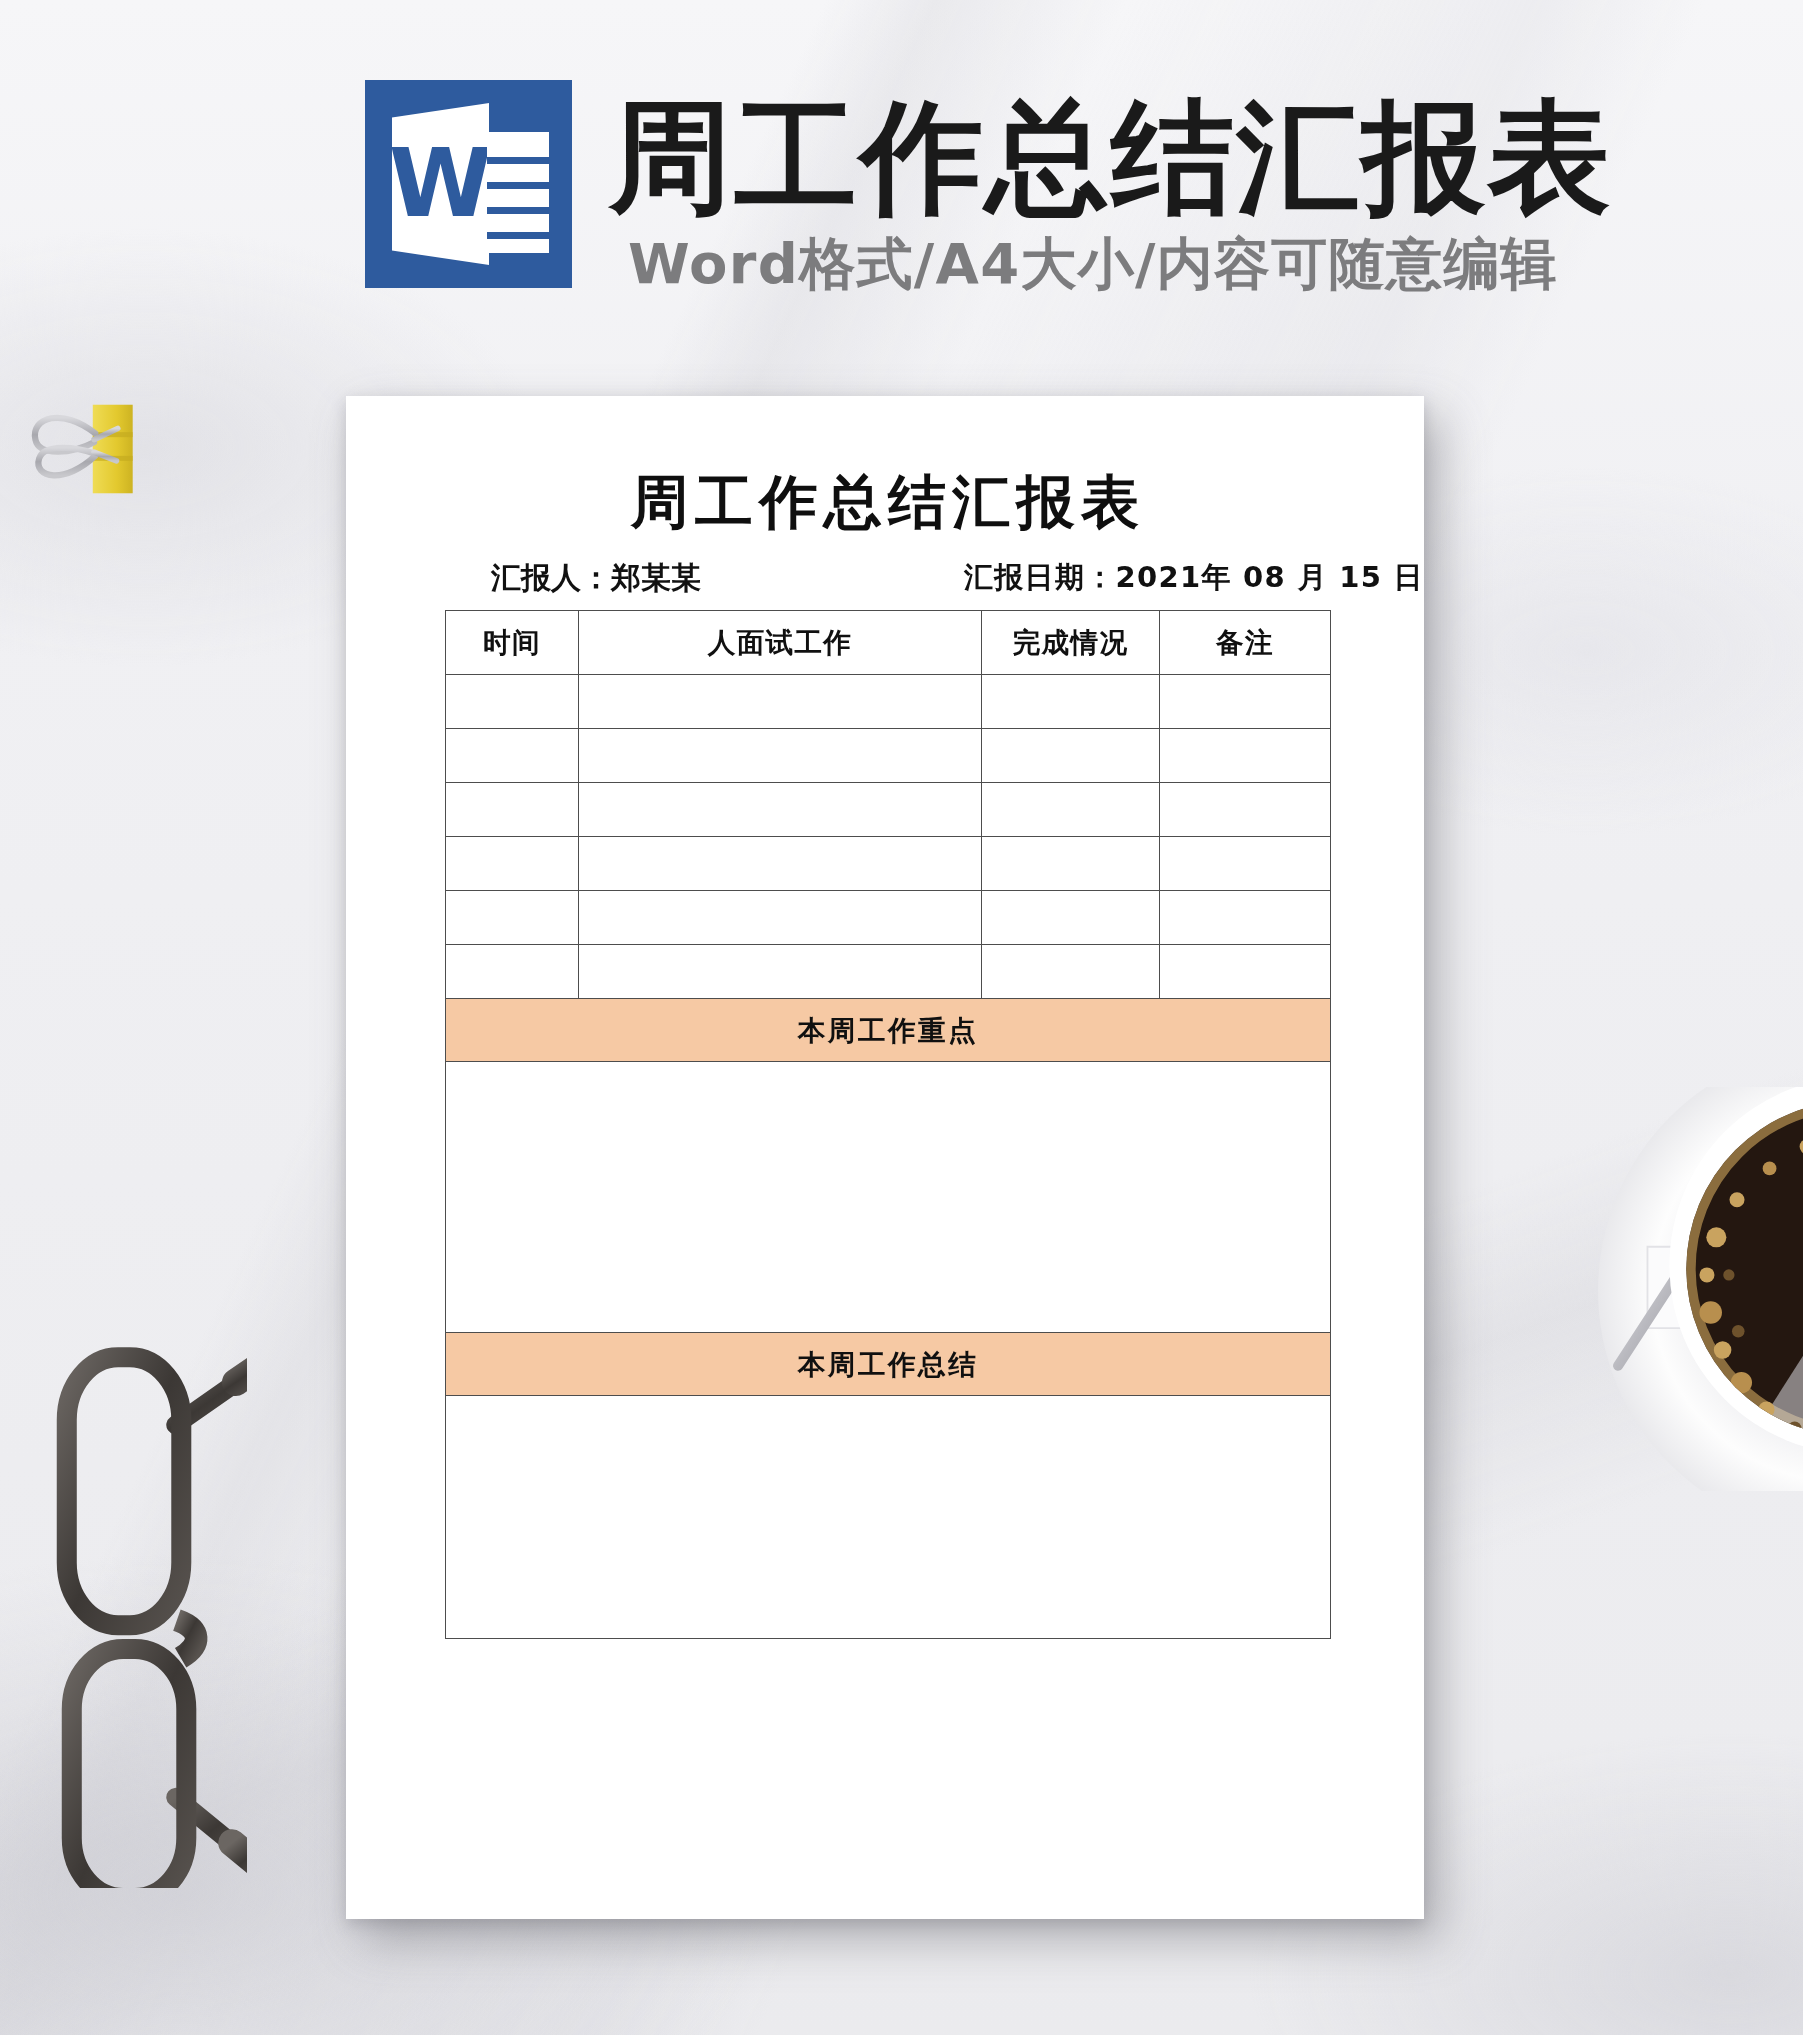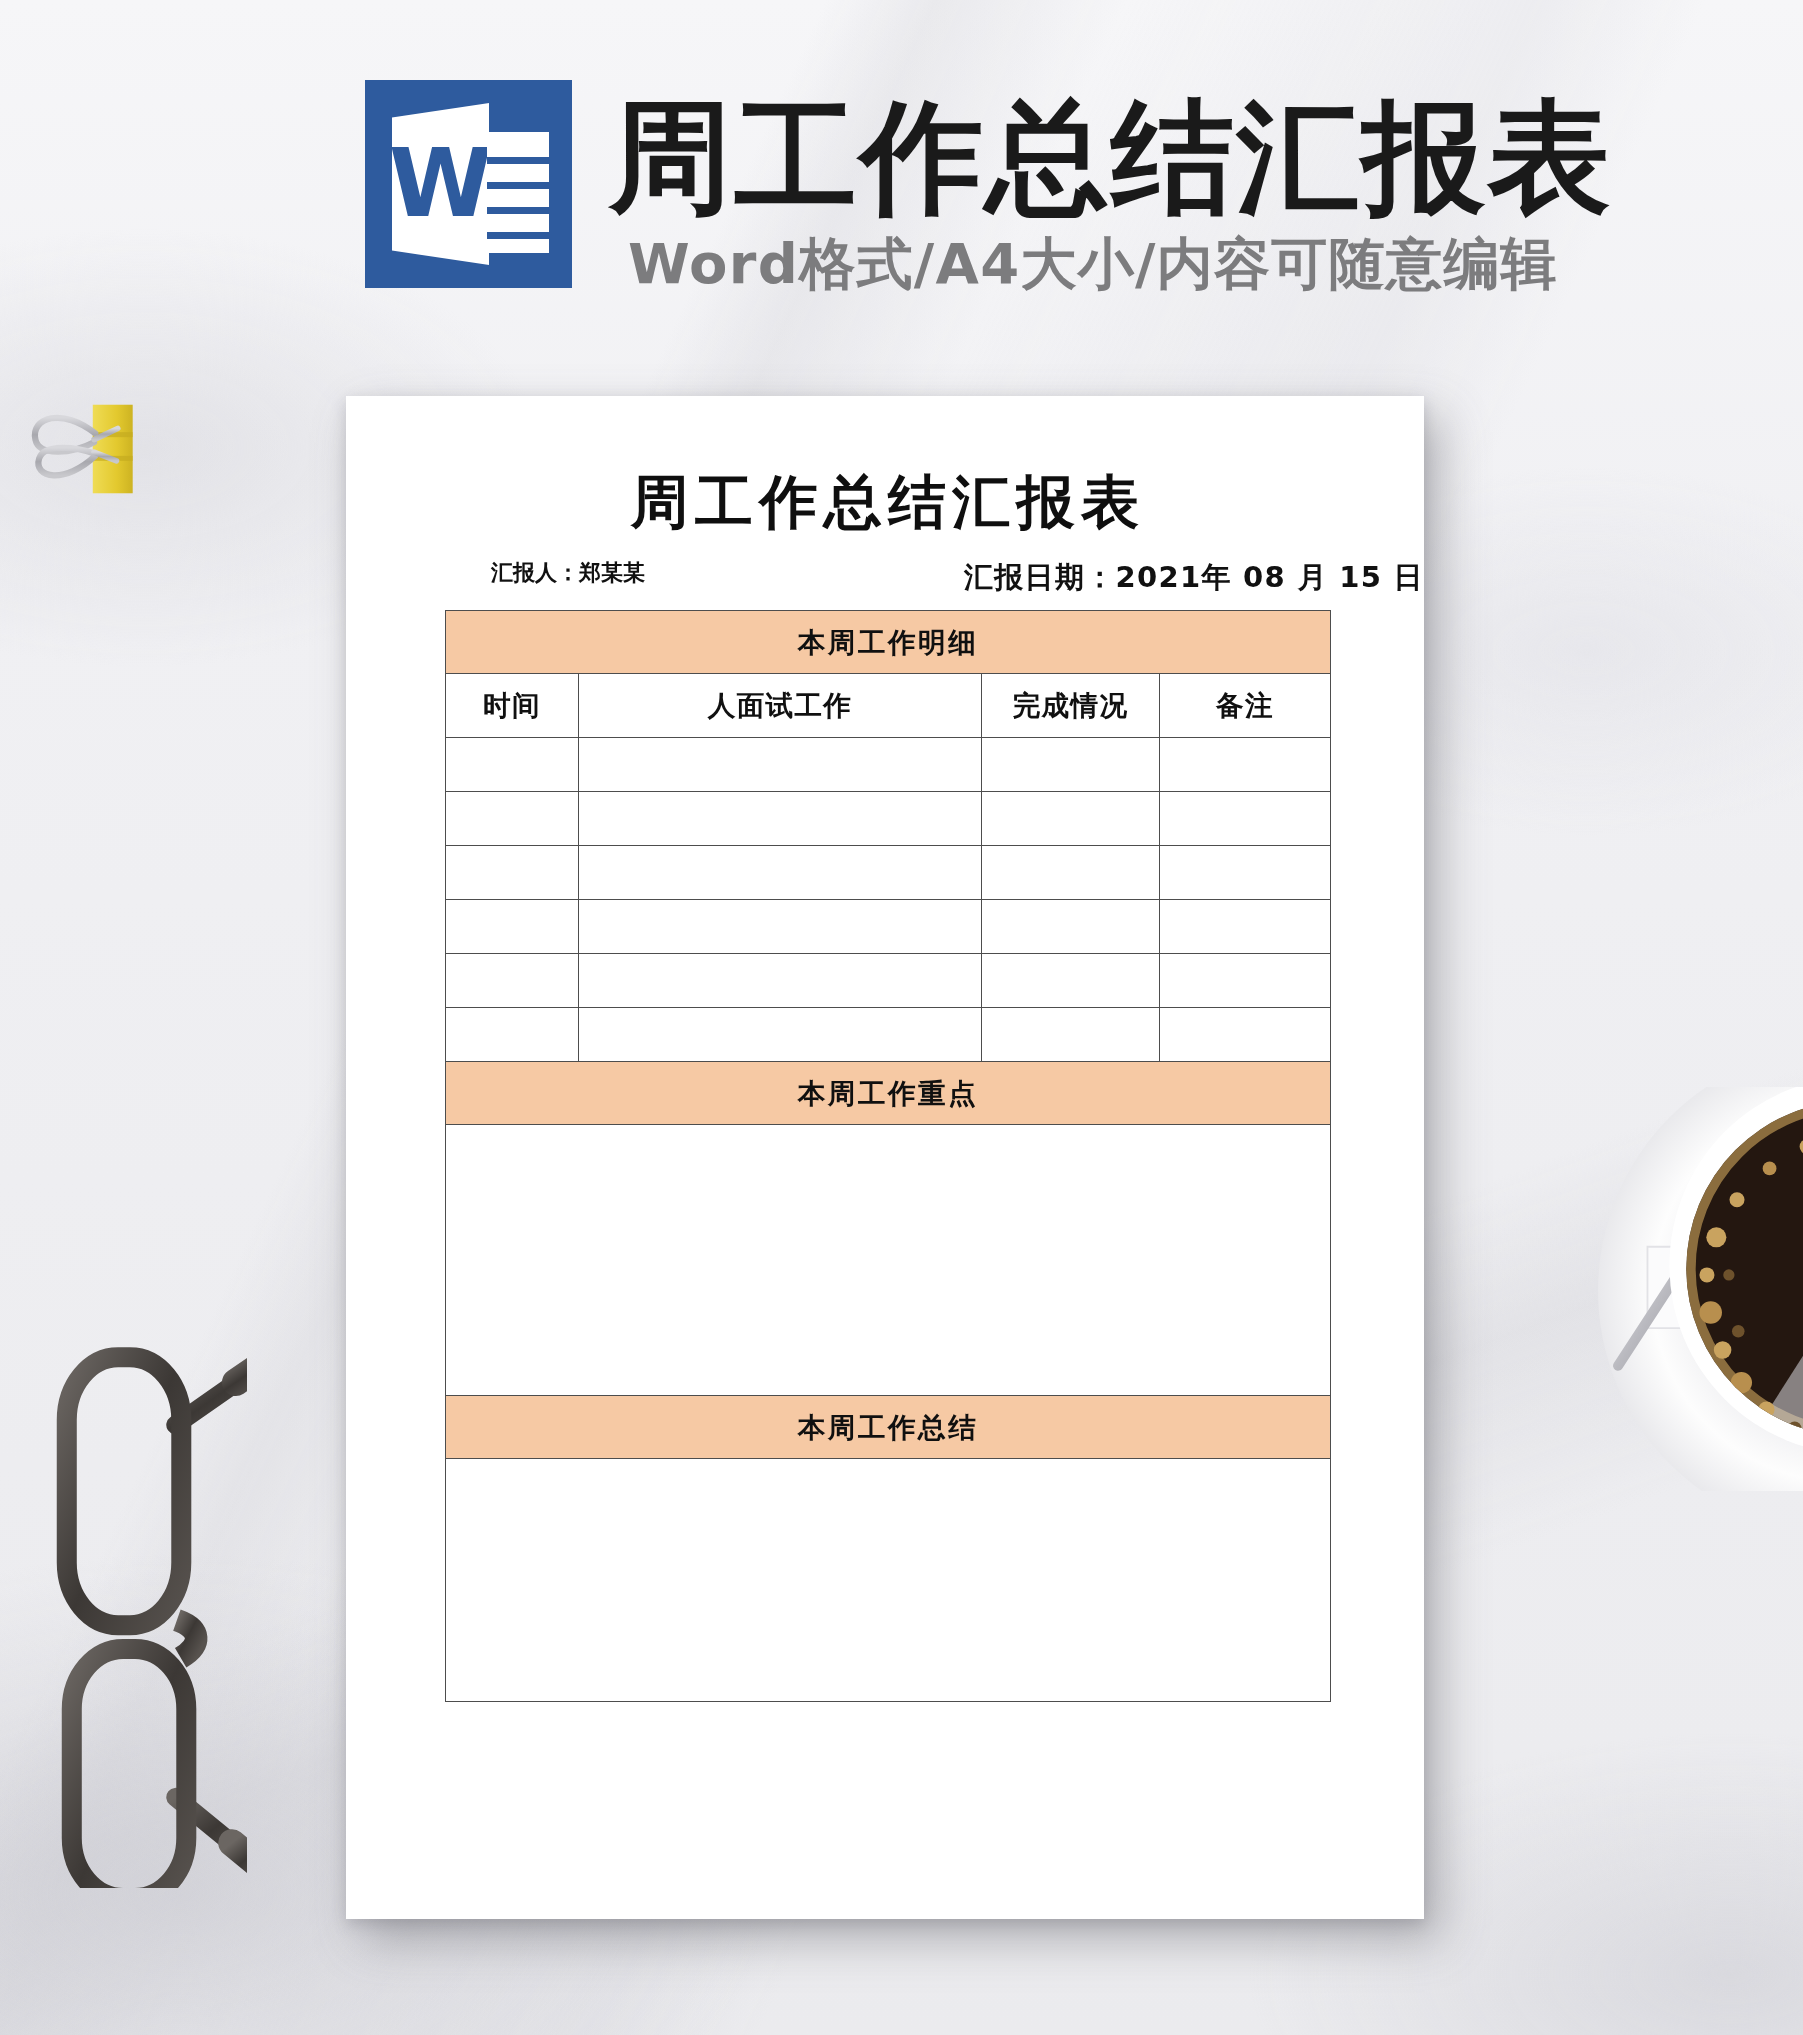--- a/index.html
+++ b/index.html
@@ -26,21 +26,21 @@
   .banner-title{position:absolute;left:609px;top:93px;font-size:123px;line-height:1.05;font-weight:700;
     color:#1a1a1a;letter-spacing:2.5px;white-space:nowrap;}
   .banner-sub{position:absolute;left:628px;top:227px;font-size:56px;font-weight:600;color:#7c7c7e;
     letter-spacing:1.3px;white-space:nowrap;}
   
   .page{position:absolute;left:346px;top:396px;width:1078px;height:1523px;background:#fff;
     box-shadow:16.3px 21px 44px rgba(95,95,102,.42),0 5px 13.8px rgba(120,120,128,.3);}
   .doc-title{position:absolute;left:99px;top:68px;width:886px;text-align:center;
     font-size:58px;font-weight:700;letter-spacing:6.3px;color:#0f0f0f;white-space:nowrap;}
   .meta-row{position:absolute;left:99px;top:162px;width:886px;height:38px;}
-  .reporter{position:absolute;left:46px;top:0;font-size:22px;font-weight:700;color:#111;white-space:nowrap;}
+  .reporter{position:absolute;left:46px;top:0;font-size:30px;font-weight:700;color:#111;white-space:nowrap;}
   .report-date{position:absolute;left:519px;top:0;font-size:29px;font-weight:700;color:#111;white-space:nowrap;letter-spacing:1.3px;}
   
   table.form{position:absolute;left:99px;top:214px;width:886px;border-collapse:collapse;table-layout:fixed;}
   table.form td{border:1.3px solid #4d4d4d;padding:0;text-align:center;vertical-align:middle;
     font-size:27.6px;font-weight:700;color:#101010;}
   table.form{border:1.9px solid #3a3a3a;}
   td.sec{background:#f6c9a4;border-top:1.9px solid #3a3a3a;border-bottom:1.9px solid #3a3a3a;
     font-size:30px;letter-spacing:2.5px;}
   td.colhead{font-size:29px;letter-spacing:1.3px;}
   tr.hrow{height:63px;} tr.chrow{height:64px;} tr.drow{height:54px;} tr.erow{height:54px;}
@@ -159,23 +159,20 @@
   </div>
 
   <table class="form">
     <colgroup>
         <col style="width:133px">
         <col style="width:403px">
         <col style="width:178px">
         <col style="width:171px">
       </colgroup>
     <tbody>
-        <tr class="hrow">
-      <td class="sec" colspan="4">本周工作明细</td>
-    </tr>
     <tr class="chrow">
       <td class="colhead">时间</td>
       <td class="colhead">人面试工作</td>
       <td class="colhead">完成情况</td>
       <td class="colhead">备注</td>
     </tr>
     <tr class="erow">
           <td></td>
           <td></td>
           <td></td>

